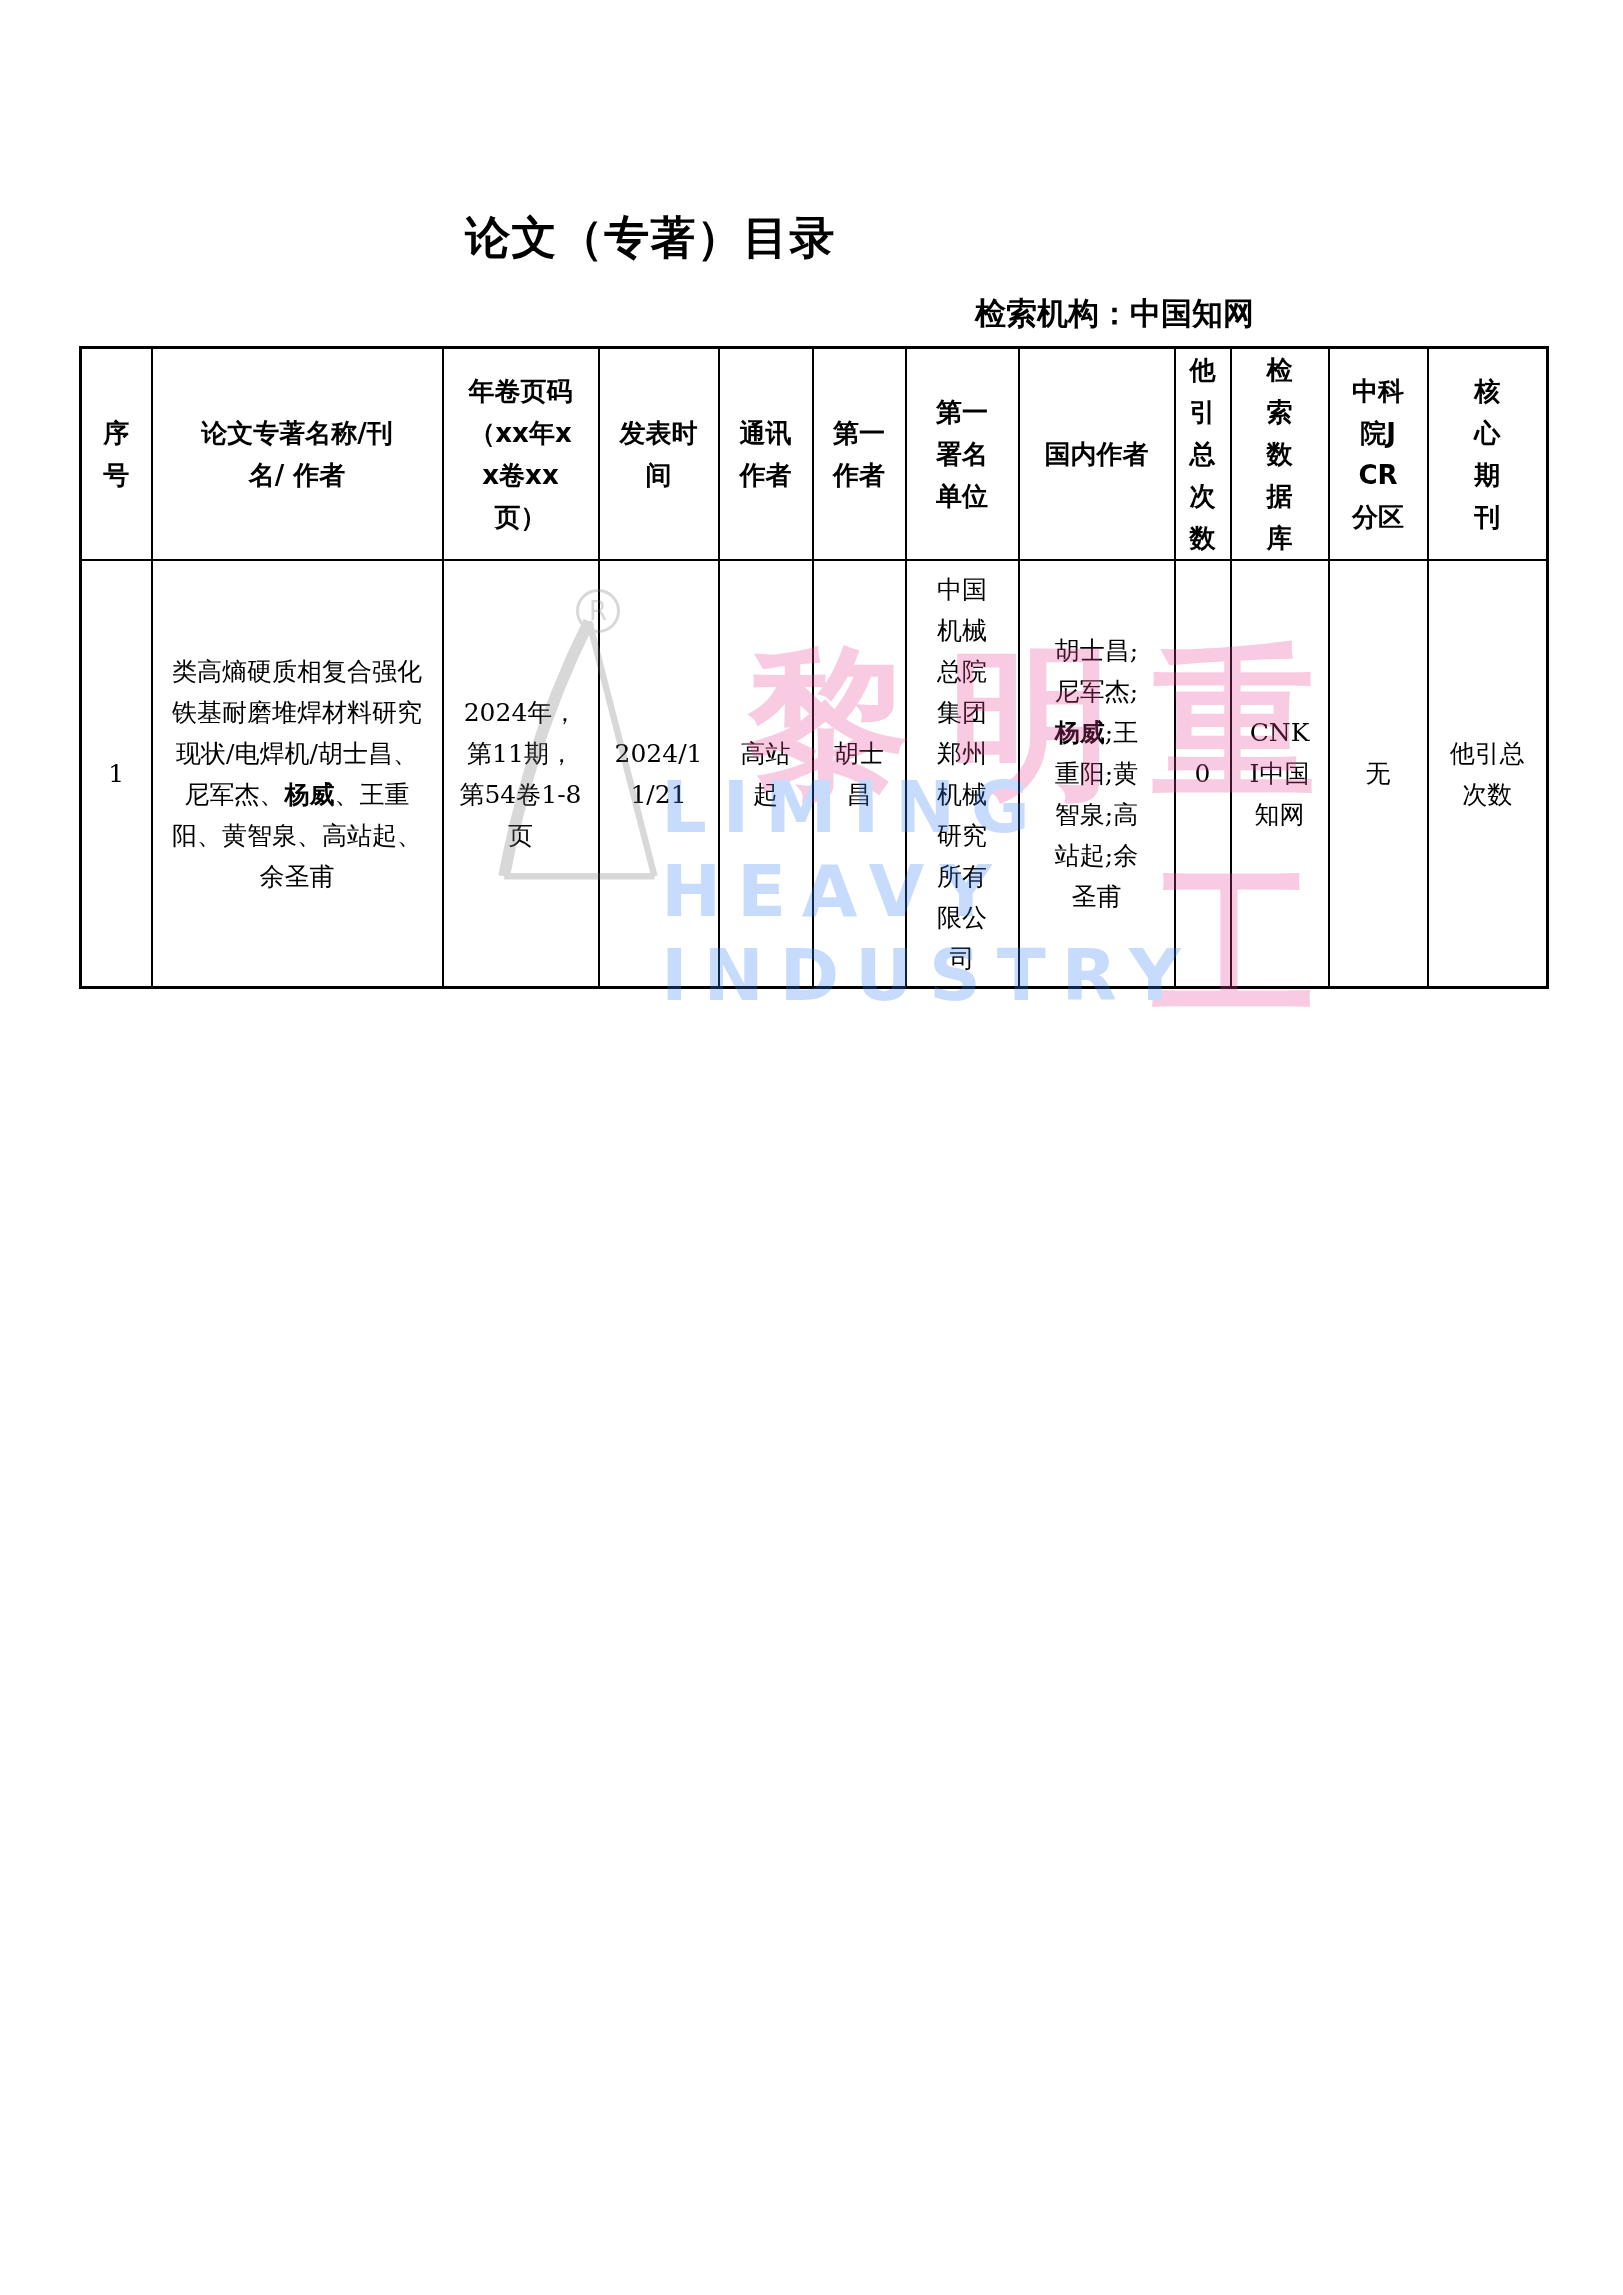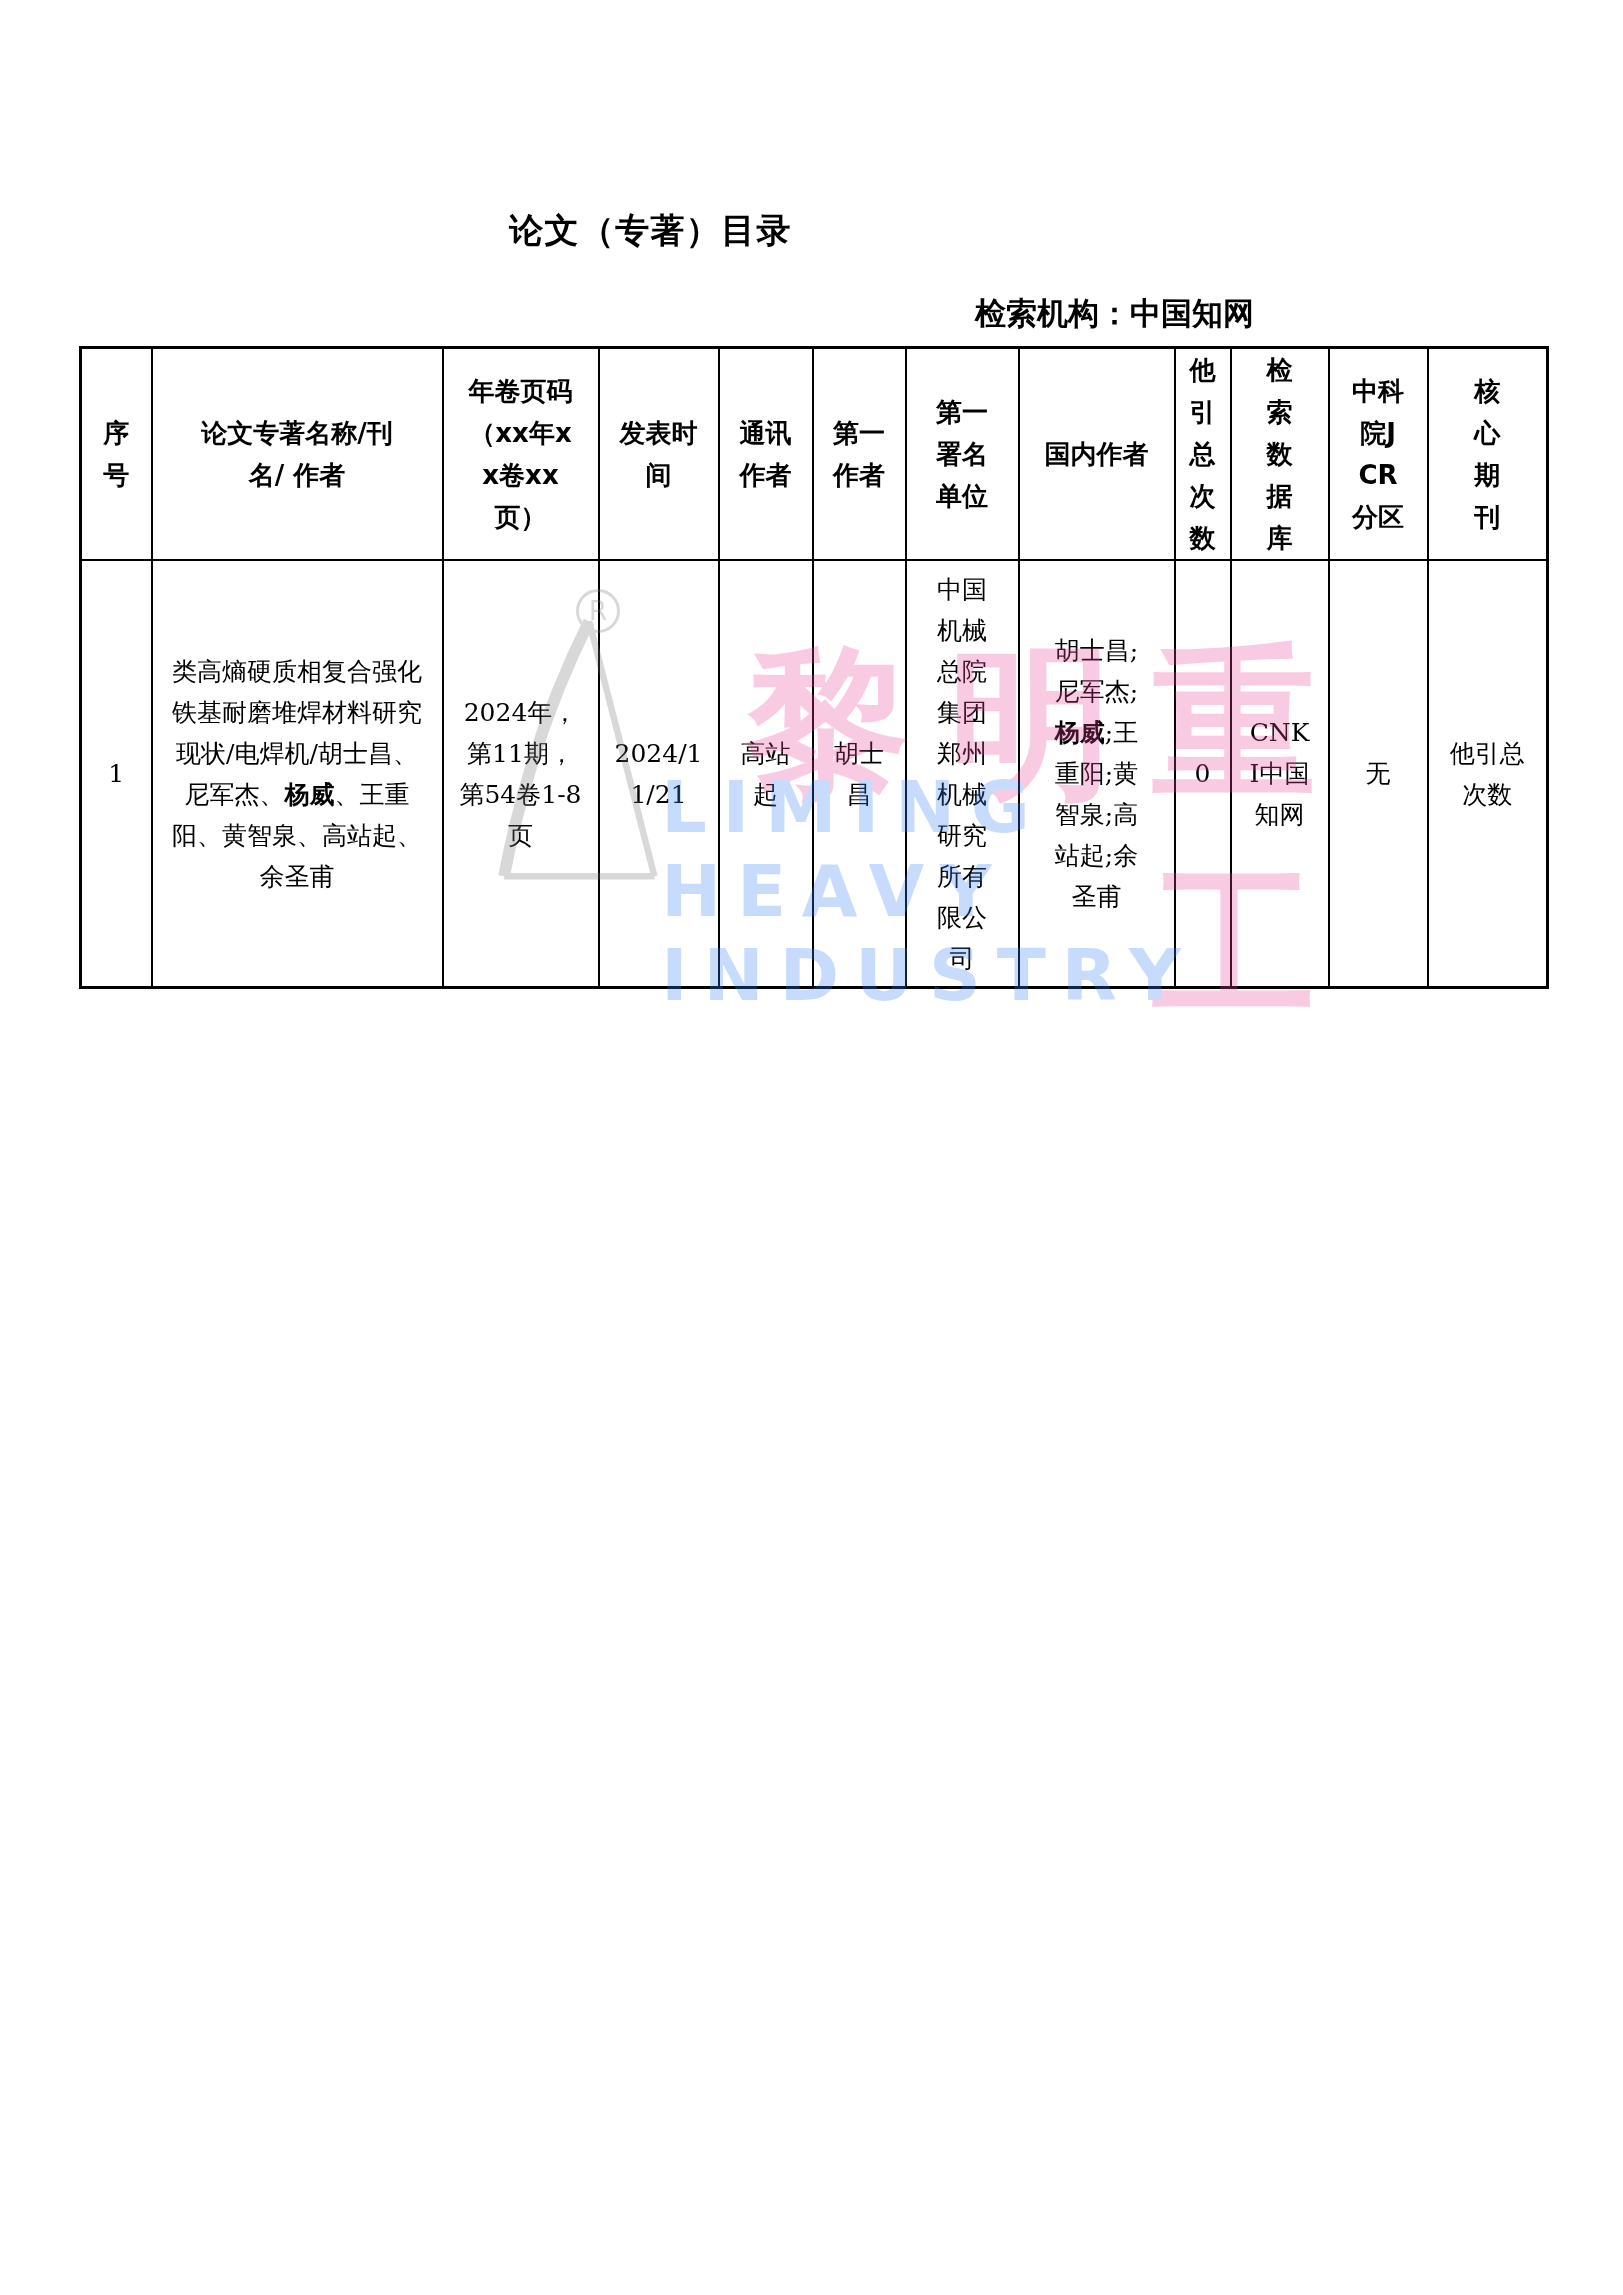--- a/index.html
+++ b/index.html
@@ -1,20 +1,20 @@
 <!DOCTYPE html>
 <html style="font-size:10.5px"><head>
 <meta charset="utf-8">
 <style>
   html, body { margin:0; padding:0; background:#ffffff; }
   body { width:1623px; height:2295px; position:relative; overflow:hidden;
          font-family:"DejaVu Serif","Liberation Serif",serif; color:#000; }
   .title { position:absolute; left:0; width:1301px; top:208px; text-align:center;
            font-family:"DejaVu Sans","Liberation Sans",sans-serif; font-weight:bold;
-           font-size:34px; letter-spacing:1.3px; }
+           font-size:45px; letter-spacing:1.3px; }
   .org { position:absolute; left:975px; top:293px;
          font-family:"DejaVu Sans","Liberation Sans",sans-serif; font-weight:bold; font-size:31px; }
   table.catalog { position:absolute; left:79px; top:346px; width:1466px; height:643px;
                   border-collapse:collapse; table-layout:fixed; border:3.9px solid #000; }
   table.catalog td, table.catalog th { border:2px solid #000; text-align:center; vertical-align:middle;
                   padding:0 5.2px; line-height:42px; word-break:break-all; }
   table.catalog th { font-family:"DejaVu Sans","Liberation Sans",sans-serif; font-weight:bold; font-size:26px;
                   height:209px; }
   table.catalog td { font-size:25px; line-height:41px;margin-top:32px; }
   tr.header-row { border-bottom:2.6px solid #000; }

